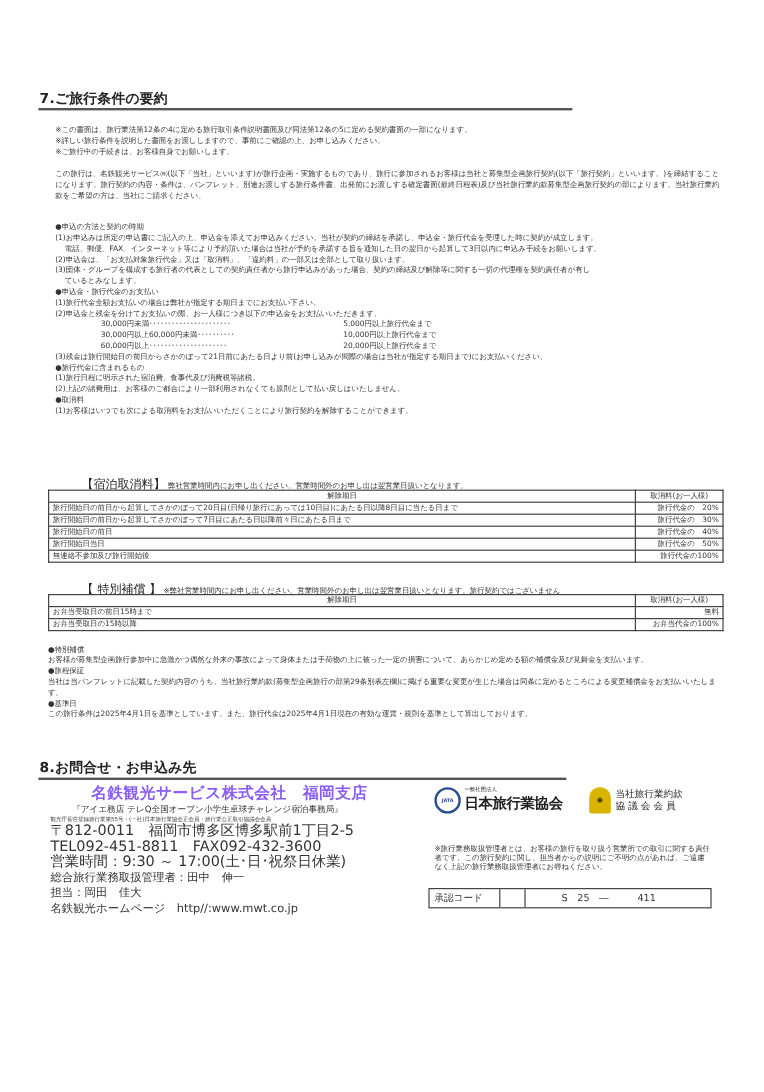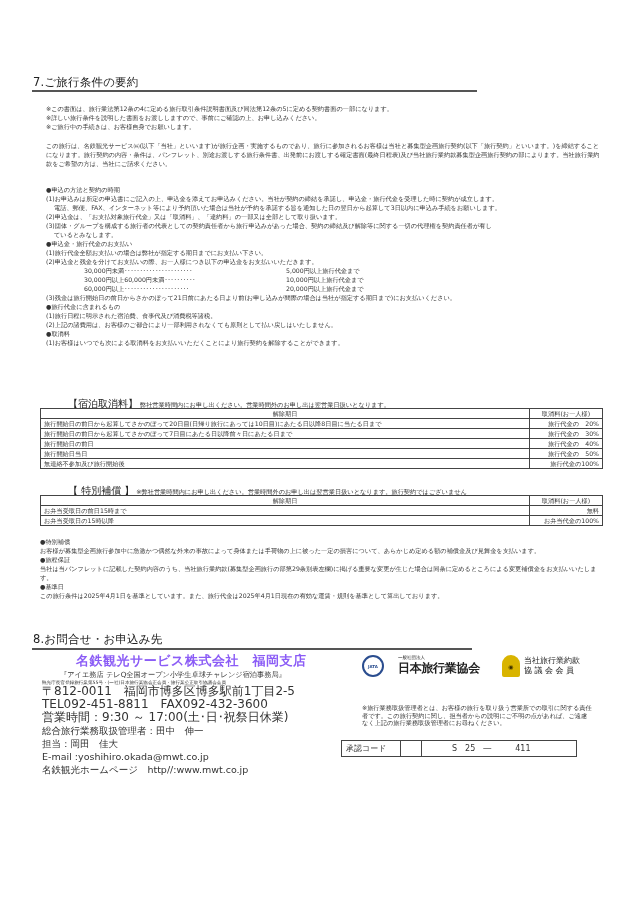--- a/index.html
+++ b/index.html
@@ -1,19 +1,19 @@
 <!DOCTYPE html>
 <html><head>
 <meta charset="utf-8">
 <style>
   html, body { margin:0; padding:0; background:#ffffff; }
   body { width:637px; height:910px; position:relative; overflow:hidden;
          font-family:"DejaVu Sans", sans-serif; color:#222; }
   .page { position:absolute; left:0; top:0; width:637px; height:910px; }
-  .sec-title { position:absolute; left:33px; font-size:11.5px; font-weight:normal; color:#222; letter-spacing:0.2px; }
+  .sec-title { position:absolute; left:33px; font-size:11.5px; font-weight:bold; color:#222; letter-spacing:0.2px; }
   .sec-rule { position:absolute; left:32px; right:160px; height:2px; background:#555; }
   .small { font-size:6.2px; line-height:9px; color:#333; white-space:nowrap; }
   .blk { position:absolute; left:46px; width:560px; }
   .wrap { white-space:normal; }
   .row { display:block; }
   .indent { padding-left:8px; }
   .tier { display:flex; }
   .tier .a { width:140px; padding-left:38px; }
   .tier .b { width:160px; padding-left:62px; }
   table.ct { position:absolute; left:40px; width:563px; border-collapse:collapse; font-size:6.2px; color:#333; }
@@ -22,32 +22,32 @@
   table.ct td.fee { text-align:right; width:66px; }
   .tbl-head { position:absolute; left:40px; font-size:6.2px; color:#333; white-space:nowrap; }
   .tbl-head .big { font-size:10px; color:#222;margin-left:28px; }
   .contact { position:absolute; left:50px; }
   .company { font-size:13px; font-weight:bold; color:#8b5cf6; padding-left:26px; letter-spacing:0.5px; }
   .subtitle { font-size:7.2px; color:#333; padding-left:10px; }
   .reg { font-size:4.6px; color:#333; padding-left:-6px; margin-left:-8px; }
   .cline { font-size:12px; color:#333; line-height:13px; white-space:nowrap; margin-left:-8px; }
   .cline.s { font-size:9.5px; }
   .logos { position:absolute; left:362px; top:655px; display:flex; align-items:center; }
-  .jata { display:flex; align-items:center;gap:11px; }
+  .jata { display:flex; align-items:center; }
   .jata .circ { width:18px; height:18px; border-radius:50%; border:2px solid #2a4d8f; color:#2a4d8f;
                 font-size:4px; display:flex; align-items:center; justify-content:center; font-weight:bold; }
   .jata .txt { margin-left:3px; }
   .jata .tiny { font-size:4.5px; color:#222; }
   .jata .name { font-size:12px; font-weight:bold; color:#222; letter-spacing:-0.3px; }
   .fair { display:flex; align-items:center; margin-left:22px; }
   .fair .badge { width:18px; height:22px; background:#d9b400; border-radius:9px 9px 2px 2px;
                  display:flex; align-items:center; justify-content:center; font-size:6px; color:#3a2e00; font-weight:bold; }
   .fair .txt { margin-left:4px; font-size:8px; line-height:10px; color:#222; }
   .note { position:absolute; left:362px; top:704px; width:230px; font-size:6.2px; line-height:7.6px; color:#333; }
-  .code { position:absolute; left:341px; top:740px; display:flex; border:1px solid #444; height:15px;
+  .code { position:absolute; left:357px; top:740px; display:flex; border:1px solid #444; height:15px;
           font-size:8px; color:#333; }
   .code div { border-right:1px solid #444; display:flex; align-items:center; padding:0 4px; }
   .code div:last-child { border-right:none; }
 </style>
 </head>
 <body>
 
 <div class="page">
 
   <div class="sec-title" style="top:75px;">7.ご旅行条件の要約</div>
@@ -162,21 +162,20 @@
 
   <div class="contact" style="top:652px;">
     <div class="company">名鉄観光サービス株式会社　福岡支店</div>
     <div class="subtitle">『アイエ務店 テレQ全国オープン小学生卓球チャレンジ宿泊事務局』</div>
     <div class="reg">観光庁長官登録旅行業第55号・(一社)日本旅行業協会正会員・旅行業公正取引協議会会員</div>
     <div class="cline">〒812-0011　福岡市博多区博多駅前1丁目2-5</div>
     <div class="cline">TEL092-451-8811　FAX092-432-3600</div>
     <div class="cline">営業時間：9:30 ～ 17:00(土･日･祝祭日休業)</div>
     <div class="cline s">総合旅行業務取扱管理者：田中　伸一</div>
     <div class="cline s">担当：岡田　佳大</div>
-    <div class="cline s"> E-mail :yoshihiro.okada@mwt.co.jp</div>
     <div class="cline s">名鉄観光ホームページ　http//:www.mwt.co.jp</div>
   </div>
 
   <div class="logos">
     <div class="jata">
       <div class="circ">JATA</div>
       <div class="txt">
         <div class="tiny">一般社団法人</div>
         <div class="name">日本旅行業協会</div>
       </div>

